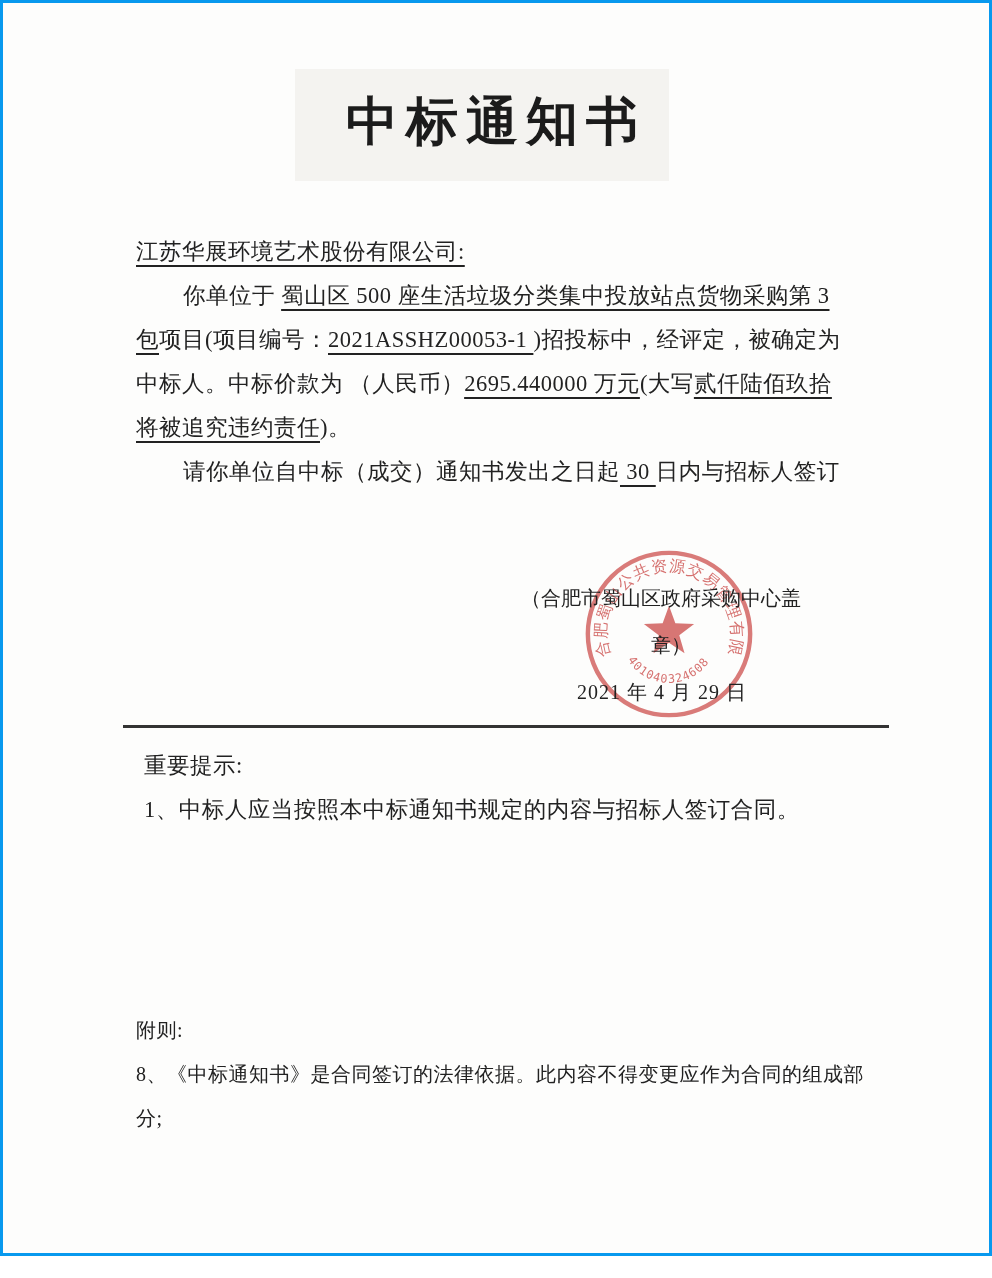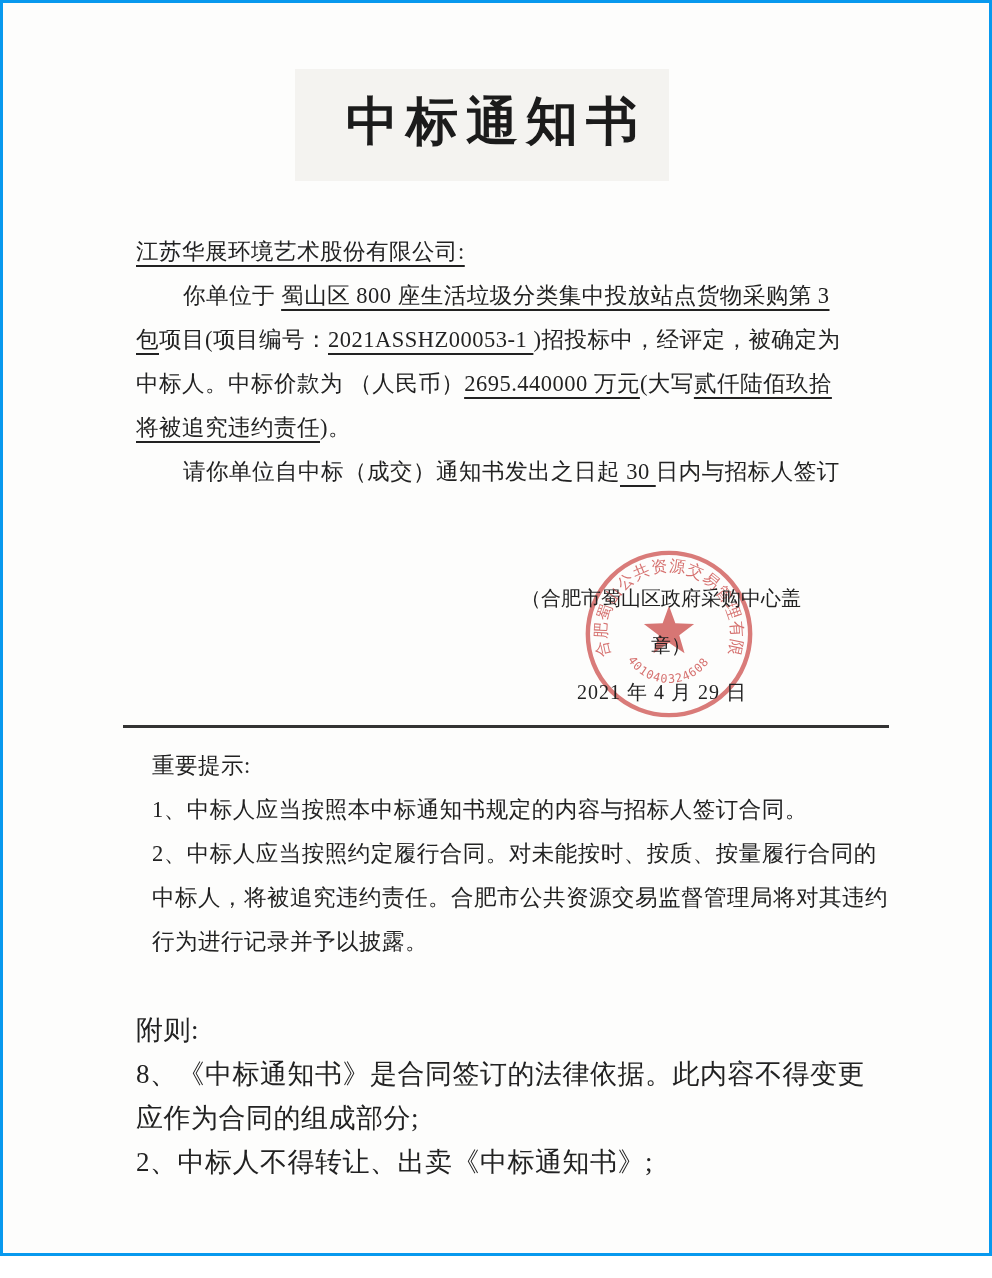--- a/index.html
+++ b/index.html
@@ -47,40 +47,40 @@
     position:absolute;left:518px;top:572px;width:380px;
     font-size:20px;line-height:47px;z-index:2;font-family:Liberation Serif, serif;
   }
   .sign-line2{padding-left:130px;}
   .sign-line3{padding-left:56px;letter-spacing:1px;}
   .divider{
     position:absolute;left:120px;top:722px;width:766px;height:3px;
     background:#333333;z-index:3;
   }
   .notice-block{
-    position:absolute;left:149px;top:741px;width:742px;
+    position:absolute;left:141px;top:741px;width:742px;
     font-size:22.5px;line-height:44px;letter-spacing:0.5px;font-family:Liberation Serif, serif;
   }
   .appendix-block{
     position:absolute;left:133px;top:1005px;width:742px;
-    font-size:27px;line-height:44px;letter-spacing:0.5px;
+    font-size:20px;line-height:44px;letter-spacing:0.5px;
   }
   .sec-heading{font-weight:500;}
 </style>
 </head>
 <body>
 
 <div class="page">
 
   <div class="title-shade"></div>
   <h1 class="doc-title">中标通知书</h1>
 
   <div class="body-block">
       <div class="line"><span class="u">江苏华展环境艺术股份有限公司:</span></div>
-      <div class="line indent"><span>你单位于 </span><span class="u">蜀山区 800 座生活垃圾分类集中投放站点货物采购第 3</span></div>
+      <div class="line indent"><span>你单位于 </span><span class="u">蜀山区 500 座生活垃圾分类集中投放站点货物采购第 3</span></div>
       <div class="line"><span class="u">包</span><span>项目(项目编号：</span><span class="u">2021ASSHZ00053-1 </span><span>)招投标中，经评定，被确定为</span></div>
       <div class="line"><span>中标人。中标价款为 （人民币）</span><span class="u">2695.440000 万元</span><span>(大写</span><span class="u">贰仟陆佰玖拾</span></div>
       <div class="line"><span class="u">将被追究违约责任</span><span>)。</span></div>
       <div class="line indent"><span>请你单位自中标（成交）通知书发出之日起</span><span class="u"> 30 </span><span>日内与招标人签订</span></div>
     </div>
 
   <svg class="stamp" viewBox="0 0 180 180">
     <circle class="ring" cx="90" cy="90" r="83" fill="none" stroke-width="4.5"></circle>
     <polygon class="star" points="90,61 96.5,79.1 115.7,79.7 100.5,91.4 105.9,109.8 90,99 74.1,109.8 79.5,91.4 64.3,79.7 83.5,79.1"></polygon>
     <defs>
@@ -100,25 +100,23 @@
     <div class="sign-line2">章）</div>
     <div class="sign-line3">2021 年   4 月   29 日</div>
   </div>
 
   <div class="divider"></div>
 
   <div class="notice-block">
     <div class="sec-heading">重要提示:</div>
     <div>
         <div class="item">1、中标人应当按照本中标通知书规定的内容与招标人签订合同。</div>
-        <div class="item">2、中标人应当按照约定履行合同。对未能按时、按质、按量履行合同的中标人，将被追究违约责任。合肥市公共资源交易监督管理局将对其违约行为进行记录并予以披露。</div>
       </div>
   </div>
 
   <div class="appendix-block">
     <div class="sec-heading">附则:</div>
     <div>
         <div class="item">8、《中标通知书》是合同签订的法律依据。此内容不得变更应作为合同的组成部分;</div>
-        <div class="item">2、中标人不得转让、出卖《中标通知书》;</div>
       </div>
   </div>
 
 </div>
 
 </body></html>

